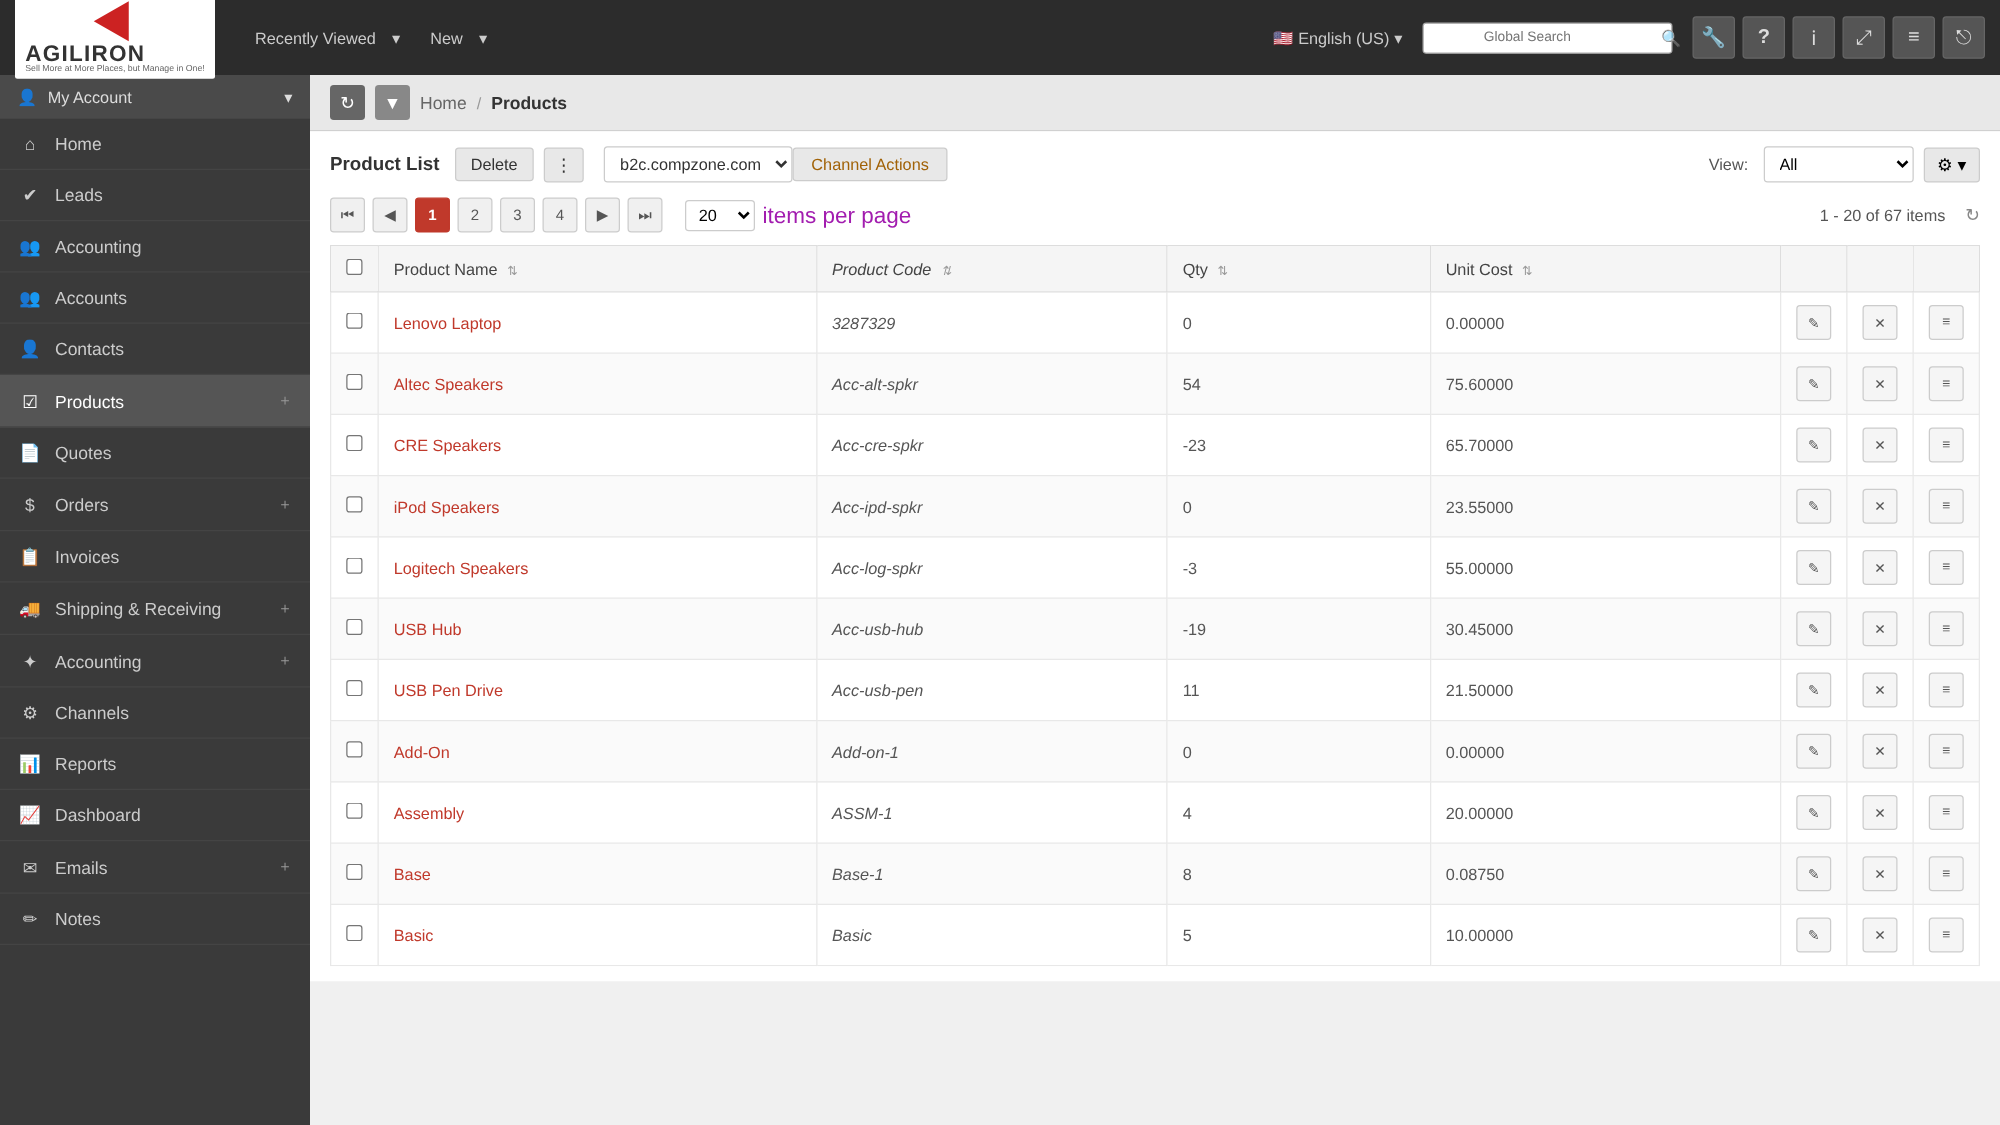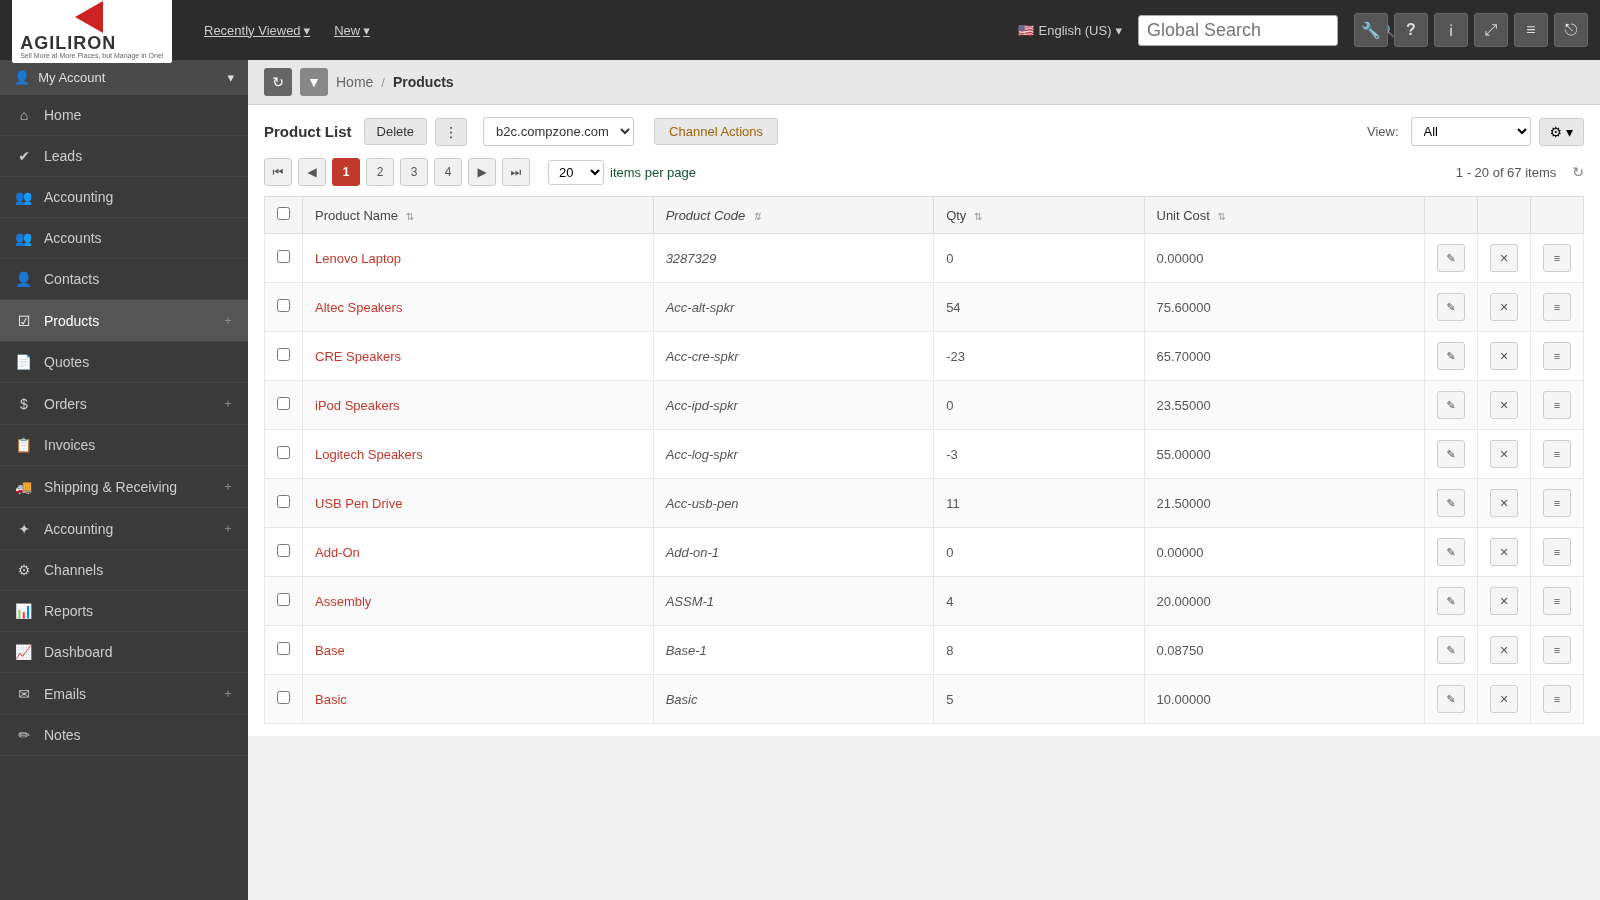--- a/index.html
+++ b/index.html
@@ -51,39 +51,39 @@
       margin-left: 8px;
     }
     .top-nav-link {
       color: #ccc;
       font-size: 13px;
       cursor: pointer;
       padding: 4px 8px;
       border-radius: 3px;
       display: flex;
       align-items: flex-start;
-      gap: 3px;
-      text-decoration: underline;
+      gap: 13px;
     }
     .top-nav-spacer { flex: 1; }
     .search-area {
       display: flex;
       align-items: center;
       background: #fff;
       border: 1px solid #aaa;
       border-radius: 3px;
       padding: 4px 8px;
       width: 200px;
     }
     .search-area input {
       border: none;
       outline: none;
-      font-size: 18px;
+      font-size: 11px;
       flex: 1;
       background: transparent;
+      margin-left: 40px;
     }
     .top-nav-icons {
       display: flex;
       gap: 6px;
       align-items: center;
     }
     .top-icon-btn {
       width: 34px; height: 34px;
       background: #555;
       border: 1px solid #666;
@@ -230,21 +230,21 @@
       border: 1px solid #ccc;
       border-radius: 3px;
       padding: 5px 8px;
       font-size: 14px;
       cursor: pointer;
       color: #333;
     }
     .channel-select-wrap {
       display: flex;
       align-items: center;
-      gap: 20px;
+      gap: 0;
       margin-left: 8px;
     }
     .channel-select {
       border: 1px solid #ccc;
       border-radius: 3px;
       padding: 5px 8px;
       font-size: 13px;
       background: #fff;
       color: #333;
     }
@@ -305,22 +305,22 @@
     }
     .per-page-select {
       border: 1px solid #ccc;
       border-radius: 3px;
       padding: 3px 6px;
       font-size: 13px;
       background: #fff;
       margin-left: 12px;
     }
     .per-page-label {
-      font-size: 13px;
-      color: #14532d;
+      font-size: 18px;
+      color: #a21caf;
     }
     .pagination-info {
       margin-left: auto;
       font-size: 13px;
       color: #555;
       display: flex;
       align-items: center;
       gap: 16px;
     }
     .refresh-icon {
@@ -680,20 +680,40 @@
     </td>
     <td class="col-action">
       <div class="action-btn">≡</div>
     </td>
   </tr>
             <tr>
     <td class="col-check">
       <input type="checkbox" style="">
     </td>
     <td class="col-name">
+      <a class="product-name-link">USB Hub</a>
+    </td>
+    <td class="col-code">Acc-usb-hub</td>
+    <td class="col-qty">-19</td>
+    <td class="col-cost">30.45000</td>
+    <td class="col-action">
+      <div class="action-btn">✎</div>
+    </td>
+    <td class="col-action">
+      <div class="action-btn">✕</div>
+    </td>
+    <td class="col-action">
+      <div class="action-btn">≡</div>
+    </td>
+  </tr>
+            <tr>
+    <td class="col-check">
+      <input type="checkbox" style="">
+    </td>
+    <td class="col-name">
       <a class="product-name-link">USB Pen Drive</a>
     </td>
     <td class="col-code">Acc-usb-pen</td>
     <td class="col-qty">11</td>
     <td class="col-cost">21.50000</td>
     <td class="col-action">
       <div class="action-btn">✎</div>
     </td>
     <td class="col-action">
       <div class="action-btn">✕</div>

